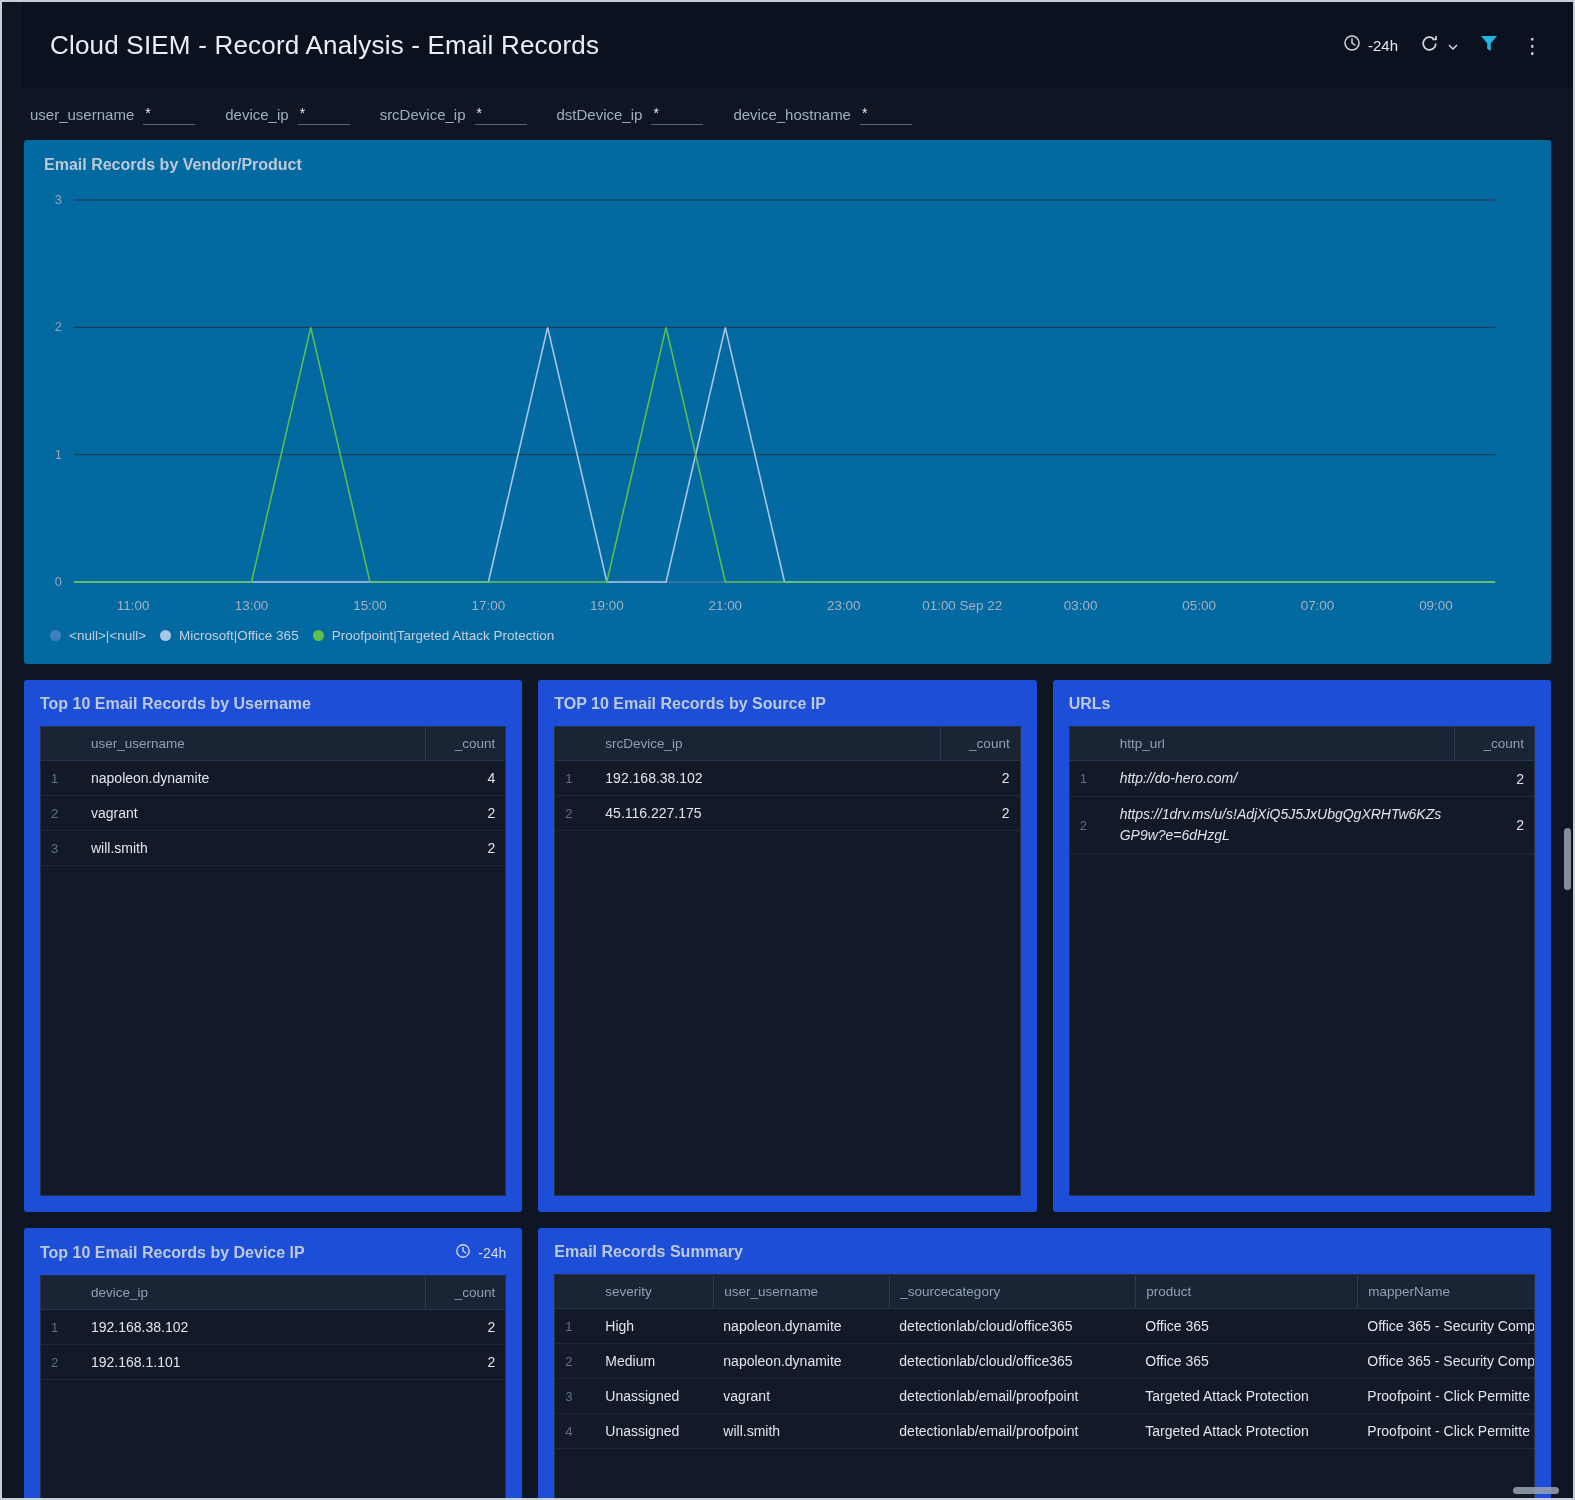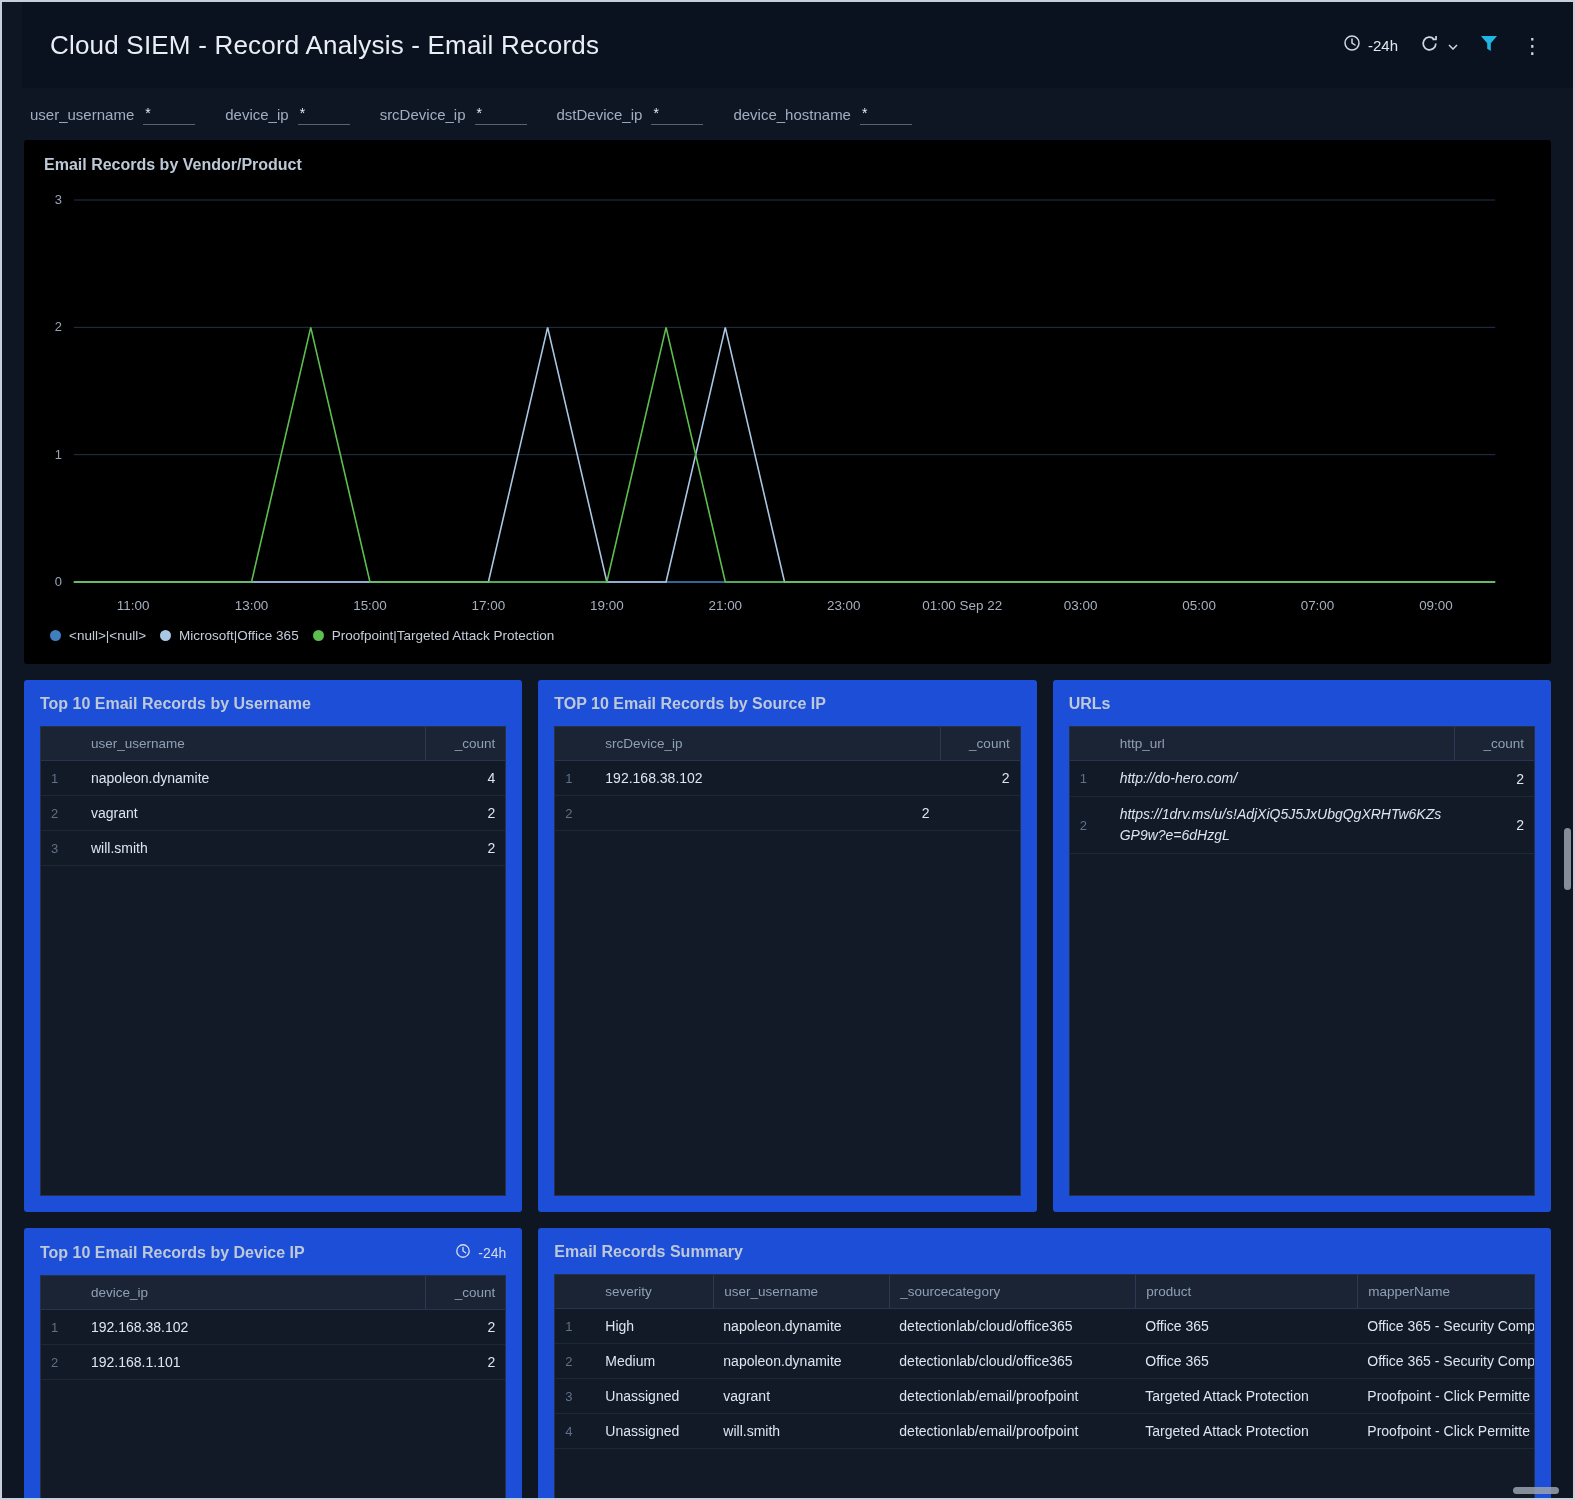--- a/index.html
+++ b/index.html
@@ -30,21 +30,21 @@
   .filter-input {
     display:inline-block; width:52px; border-bottom:1px solid #566478;
     color:#dbe3ee; font-size:14px; padding:0 2px 3px; min-height:20px;
   }
   .req { color:#e4eaf2; }
 
   
   .content { padding:0 22px; }
   .panel-title { font-size:16px; font-weight:600; color:#bec9d7; }
   .chart-panel {
-    background:#000000; border-radius:3px; padding:16px 20px 12px;
+    background:#0369a1; border-radius:3px; padding:16px 20px 12px;
     margin-bottom:16px; height:524px;
   }
   .chart-svg { display:block; width:100%; height:444px; margin-top:10px; }
   .chart-svg text { font-family:"Liberation Sans","DejaVu Sans",sans-serif; }
   .gridline { stroke:#25324a; stroke-width:1; }
   .ytick { fill:#97a4b6; font-size:13px; }
   .xtick { fill:#a5b0bf; font-size:13.5px; }
 
   .chart-legend { display:flex; gap:14px; padding-left:6px; }
   .legend-item { display:flex; align-items:center; gap:8px; cursor:pointer; }
@@ -234,20 +234,21 @@
               <div class="t-hcell">srcDevice_ip</div>
               <div class="t-hcell t-right t-divider">_count</div>
             </div>
             <div class="t-row" style="grid-template-columns: 40px 1fr 80px;">
               <div class="t-cell t-num">1</div>
               <div class="t-cell">192.168.38.102</div>
               <div class="t-cell t-right">2</div>
             </div>
             <div class="t-row" style="grid-template-columns: 40px 1fr 80px;">
               <div class="t-cell t-num">2</div>
+              <div class="t-cell">45.116.227.175</div>
               <div class="t-cell t-right">2</div>
             </div>
           </div>
       </section>
 
       <section class="table-panel">
         <div class="panel-head">
           <h2 class="panel-title">URLs</h2>
         </div>
         <div class="tbox" id="tbl-urls">

